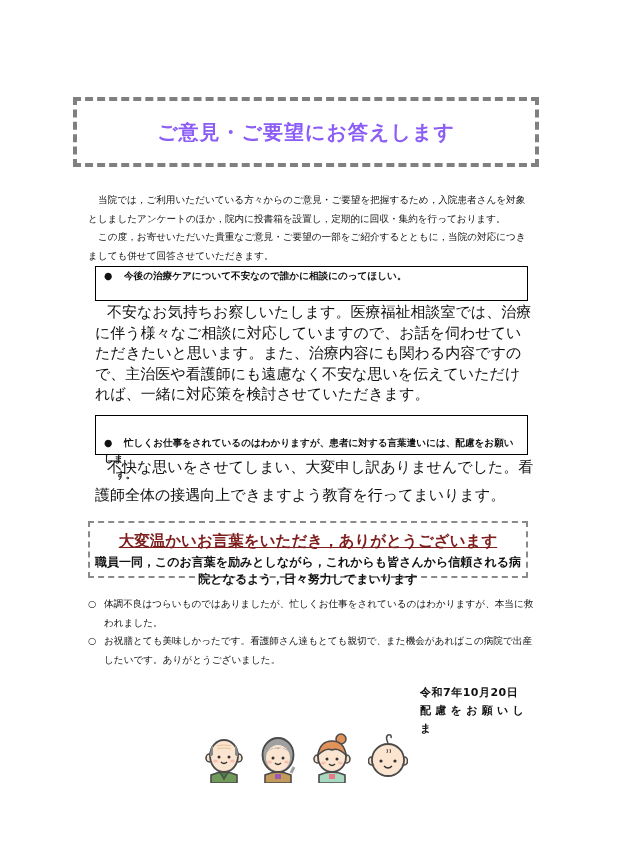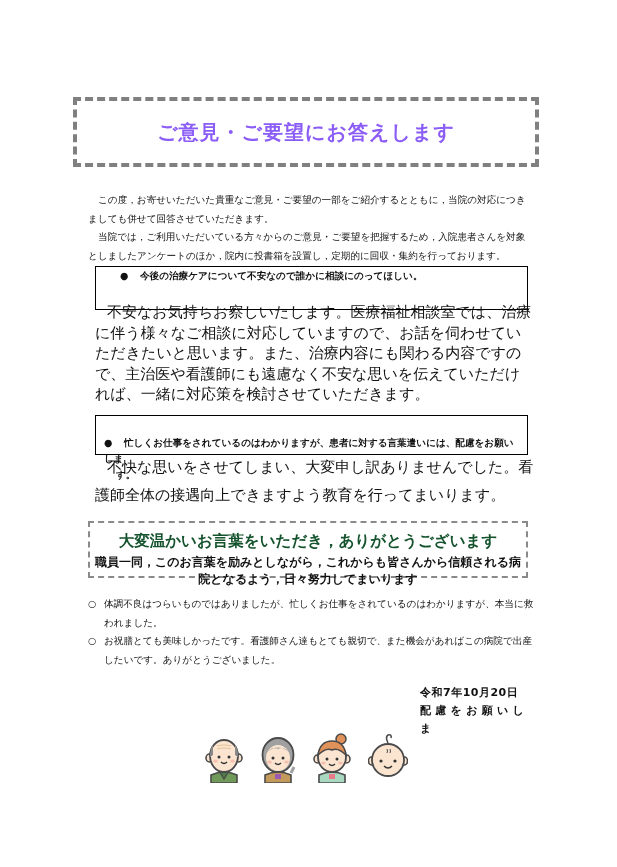--- a/index.html
+++ b/index.html
@@ -8,33 +8,33 @@
 
   .title-box { position:absolute; left:73px; top:97px; width:466px; height:70px;
     border:4px dashed #808080; box-sizing:border-box; display:flex;
     align-items:center; justify-content:center; }
   .title-box h1 { margin:0; font-size:20px; font-weight:bold; letter-spacing:1px; color:#8b5cf6; }
 
   .intro { position:absolute; left:88px; top:191px; width:446px; font-size:9.6px; line-height:18.5px; }
   .intro p { margin:0; text-indent:10px; }
 
   .q-box { position:absolute; border:1px solid #000; box-sizing:border-box; font-size:9.6px; font-weight:bold; }
-  .q1 { left:95px; top:266px; width:433px; height:44px; padding:3px 24px; }
+  .q1 { left:95px; top:266px; width:433px; height:35px; padding:3px 8px; }
   .q2 { left:95px; top:415px; width:433px; height:35px; padding:19px 8px; line-height:16px; }
   .bullet { display:inline-block; width:20px; }
   .q2 .cont { padding-left:12px; }
 
   .answer { position:absolute; left:95px; width:440px; font-size:15px; line-height:20.5px; }
   .answer p { margin:0; text-indent:12px; }
   .a1 { top:302px; }
   .a2 { top:453px; line-height:28px; }
 
   .thanks-box { position:absolute; left:88px; top:521px; width:440px; height:57px;
     border:2px dashed #8a8a8a; box-sizing:border-box; text-align:center; }
-  .thanks-box h2 { margin:8px 0 2px; font-size:15.5px; font-weight:bold; color:#14532d; }
+  .thanks-box h2 { margin:8px 0 2px; font-size:15.5px; font-weight:bold; color:#7f1d1d;text-decoration:underline; }
   .thanks-box .sub { font-size:12px; font-weight:bold; }
 
   .comments { position:absolute; left:88px; top:595px; width:450px; font-size:9.6px; line-height:18.5px; }
   .comment { display:flex; }
   .comment .mark { width:16px; flex:none; }
   .comment .text { flex:1; }
 
   .signature { position:absolute; left:420px; top:684px; width:110px; font-size:11px; line-height:18px; font-weight:bold; text-align:left; }
   .signature .org { letter-spacing:4.3px; }
   .signature .date { letter-spacing:0.5px; }
@@ -42,22 +42,22 @@
   .illus { position:absolute; top:733px; width:40px; height:50px; }
 </style>
 </head>
 <body>
 
 <div class="title-box">
   <h1>ご意見・ご要望にお答えします</h1>
 </div>
 
 <div class="intro">
+  <p>当院では，ご利用いただいている方々からのご意見・ご要望を把握するため，入院患者さんを対象としましたアンケートのほか，院内に投書箱を設置し，定期的に回収・集約を行っております。</p>
   <p>この度，お寄せいただいた貴重なご意見・ご要望の一部をご紹介するとともに，当院の対応につきましても併せて回答させていただきます。</p>
-  <p>当院では，ご利用いただいている方々からのご意見・ご要望を把握するため，入院患者さんを対象としましたアンケートのほか，院内に投書箱を設置し，定期的に回収・集約を行っております。</p>
 </div>
 
 <div class="q-box q1">
   <span class="bullet">●</span><span>今後の治療ケアについて不安なので誰かに相談にのってほしい。</span>
 </div>
 <div class="answer a1">
   <p>不安なお気持ちお察しいたします。医療福祉相談室では、治療に伴う様々なご相談に対応していますので、お話を伺わせていただきたいと思います。また、治療内容にも関わる内容ですので、主治医や看護師にも遠慮なく不安な思いを伝えていただければ、一緒に対応策を検討させていただきます。</p>
 </div>
 
 <div class="q-box q2">

